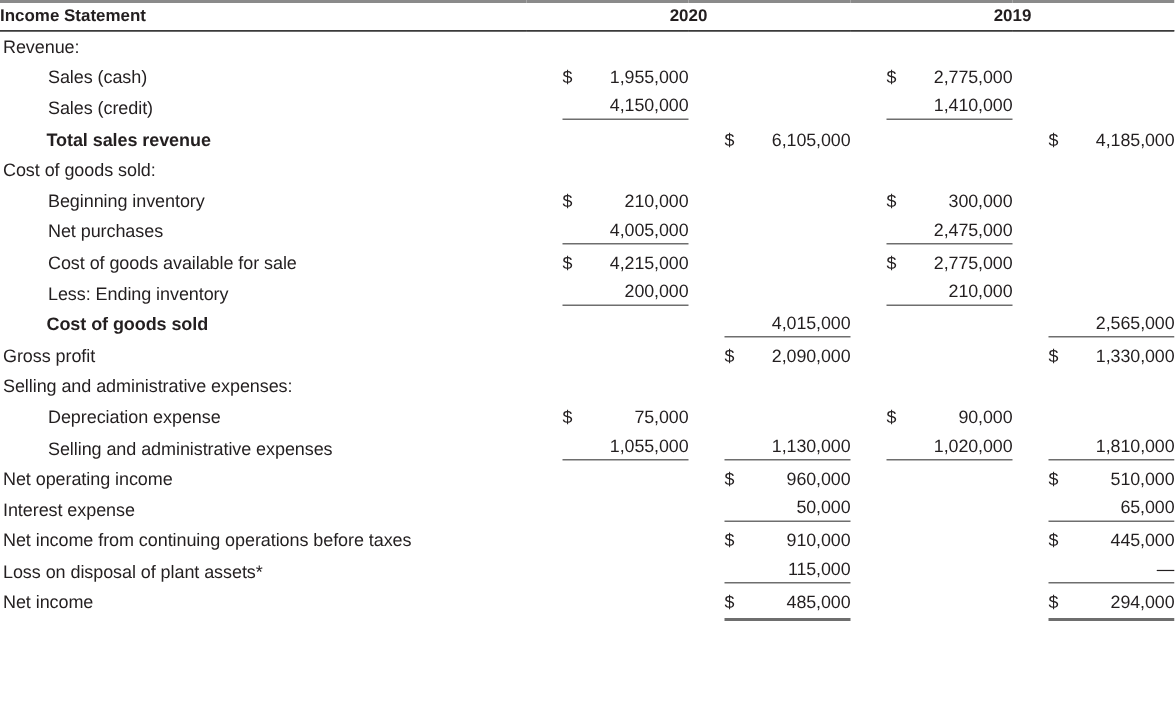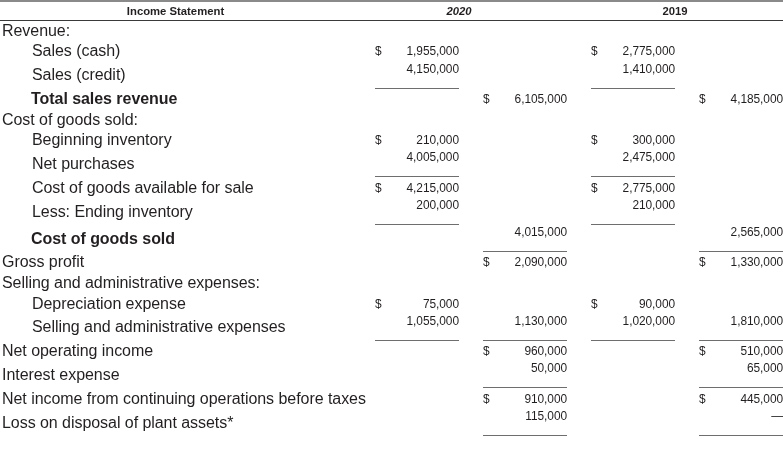--- a/index.html
+++ b/index.html
@@ -28,36 +28,36 @@
   thead tr.head-row th {
     font-weight: bold;
     font-size: 11.3px;
     padding: 3px 0 3px 0;
     border-top: 2.2px solid #8a8a8a;
     border-bottom: 1.1px solid #3a3a3a;
     vertical-align: middle;
     background: #fff;
   }
   th.h-label {
-    text-align: center;
+    text-align: left;
     padding-left: 2px;
   }
-  th.h-y2020 { text-align: center; font-style: italic; }
+  th.h-y2020 { text-align: center; }
   th.h-y2019 { }
 
   
   tbody td {
     padding: 0;
     height: 20.6px;
     vertical-align: middle;
     white-space: nowrap;
   }
   td.label {
     text-align: left;
-    font-size: 16px;
+    font-size: 12px;
     letter-spacing: -0.05px;
   }
   .lv0 { padding-left: 2px; }
   .lv1 { padding-left: 32px; }
   .lv2 { padding-left: 31px; font-weight: bold; }
 
   td.num {
     text-align: right;
     font-size: 11.9px;
     letter-spacing: -0.05px;
@@ -86,21 +86,21 @@
     position: absolute;
     left: 0; right: 0;
     bottom: -5.5px;
     height: 2.4px;
     background: #6e6e6e;
   }
   
   .ul {
     display: inline-block;
     border-bottom: 1.15px solid #6e6e6e;
-    padding-bottom: 12px;
+    padding-bottom: 2px;
   }
 </style>
 </head>
 <body>
 
 <div class="statement">
 <table class="stmt">
   <colgroup>
     <col style="width:351px">
     <col style="width:108px">
@@ -322,16 +322,27 @@
       <td class="num"></td>
       <td class="num">
         <span class="ul"><span class="money w-c2"><span class="amt">115,000</span></span></span>
       </td>
       <td class="num"></td>
       <td class="num">
         <span class="ul"><span class="money w-c4"><span class="amt">—</span></span></span>
       </td>
     </tr>
 
+    <tr>
+      <td class="label lv0">Net income</td>
+      <td class="num"></td>
+      <td class="num">
+        <span class="dblwrap"><span class="money w-c2"><span class="dol">$</span><span class="amt">485,000</span></span></span>
+      </td>
+      <td class="num"></td>
+      <td class="num">
+        <span class="dblwrap"><span class="money w-c4"><span class="dol">$</span><span class="amt">294,000</span></span></span>
+      </td>
+    </tr>
 
   </tbody>
 </table>
 </div>
 
 </body></html>

